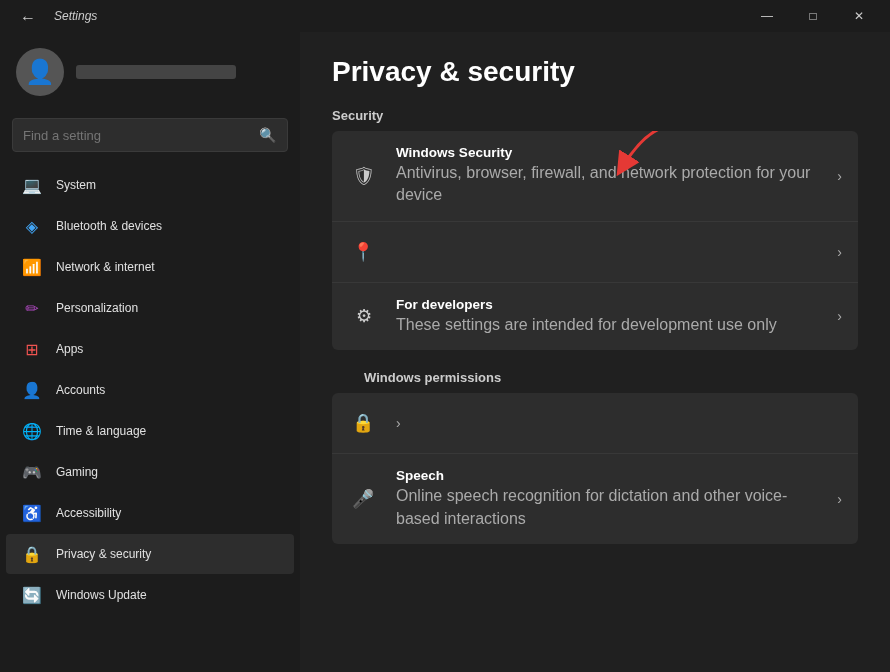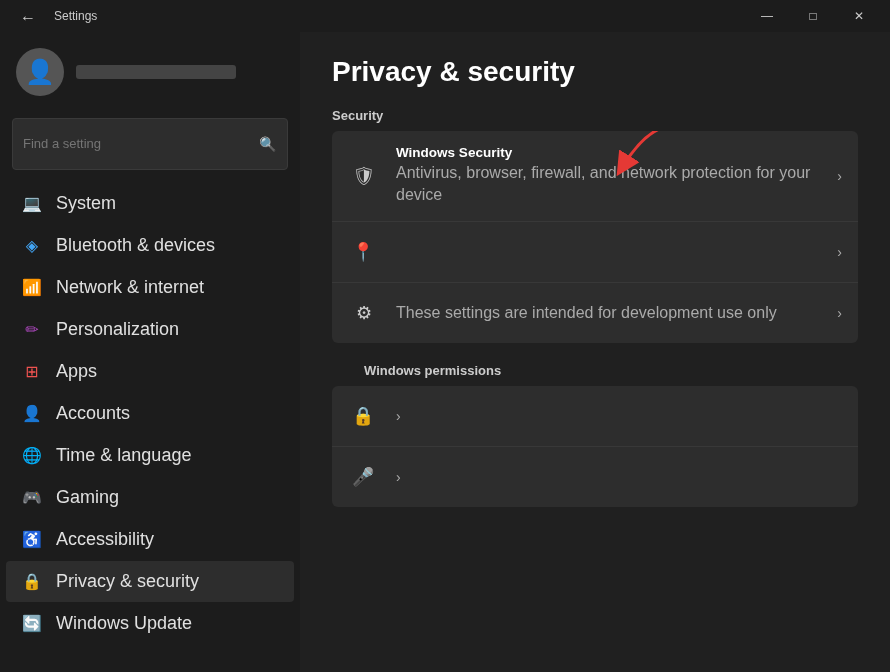--- a/index.html
+++ b/index.html
@@ -25,20 +25,21 @@
       flex-shrink: 0;
     }
     .title-bar-left {
       display: flex;
       align-items: center;
       gap: 10px;
     }
     .title-bar-title {
       font-size: 12px;
       color: #ccc;
+      font-style: italic;
     }
     .title-bar-controls {
       display: flex;
       gap: 0;
     }
     .title-bar-btn {
       width: 46px;
       height: 32px;
       background: transparent;
       border: none;
@@ -95,25 +96,25 @@
       background: #444;
       border-radius: 3px;
     }
 
     
     .search-container {
       padding: 6px 12px 12px;
     }
     .search-box {
       display: flex;
-      align-items: flex-start;
+      align-items: flex-end;
       background: #2d2d2d;
       border: 1px solid #3a3a3a;
       border-radius: 4px;
-      padding: 17px 10px;
+      padding: 8px 10px;
       gap: 8px;
       cursor: text;
     }
     .search-box input {
       background: transparent;
       border: none;
       outline: none;
       color: #aaa;
       font-size: 13px;
       flex: 1;
@@ -140,21 +141,21 @@
     }
     .nav-icon {
       width: 20px;
       height: 20px;
       display: flex;
       align-items: center;
       justify-content: center;
       font-size: 16px;
       flex-shrink: 0;
     }
-    .nav-label { font-size: 18px; }
+    .nav-label { font-size: 12px; }
 
     
     .icon-system { color: #4fc3f7; }
     .icon-bluetooth { color: #42a5f5; }
     .icon-network { color: #29b6f6; }
     .icon-personalization { color: #ab47bc; }
     .icon-apps { color: #ef5350; }
     .icon-accounts { color: #26c6da; }
     .icon-time { color: #26c6da; }
     .icon-gaming { color: #66bb6a; }
@@ -351,37 +352,42 @@
 
         <div class="settings-item-icon">📍</div>
         <div class="settings-item-text">
         </div>
         <span class="settings-item-chevron">›</span>
       </div>
             <div class="settings-item" style="position: relative;">
 
         <div class="settings-item-icon">⚙</div>
         <div class="settings-item-text">
+          <div class="settings-item-title">For developers</div>
           <div class="settings-item-desc">These settings are intended for development use only</div>
         </div>
         <span class="settings-item-chevron">›</span>
       </div>
           </div>
         </div>
         <div>
           <div class="section-title" style="margin-top: 20px; margin-left: 32px;">Windows permissions</div>
           <div class="settings-group">
             <div class="settings-item" style="position: relative;">
 
         <div class="settings-item-icon">🔒</div>
         <span class="settings-item-chevron">›</span>
       </div>
             <div class="settings-item" style="position: relative;">
 
         <div class="settings-item-icon">🎤</div>
+        <div class="settings-item-text">
+          <div class="settings-item-title">Speech</div>
+          <div class="settings-item-desc">Online speech recognition for dictation and other voice-based interactions</div>
+        </div>
         <span class="settings-item-chevron">›</span>
       </div>
           </div>
         </div>
       </div>
   </div>
 
 </div>
 
 </body></html>

